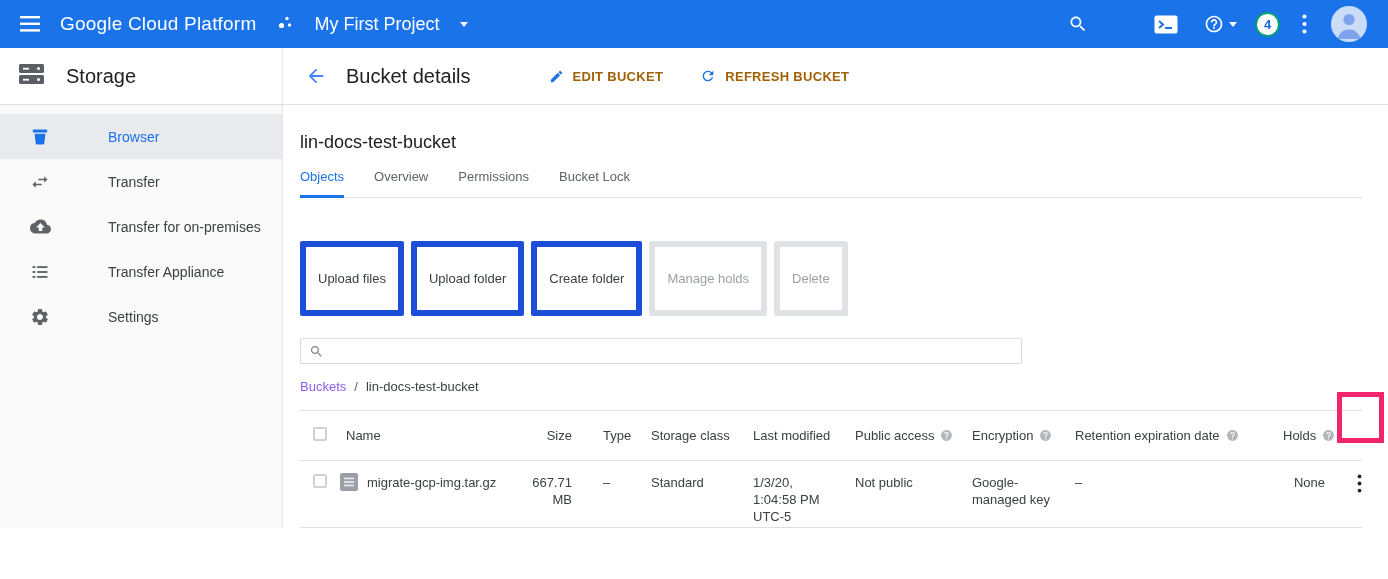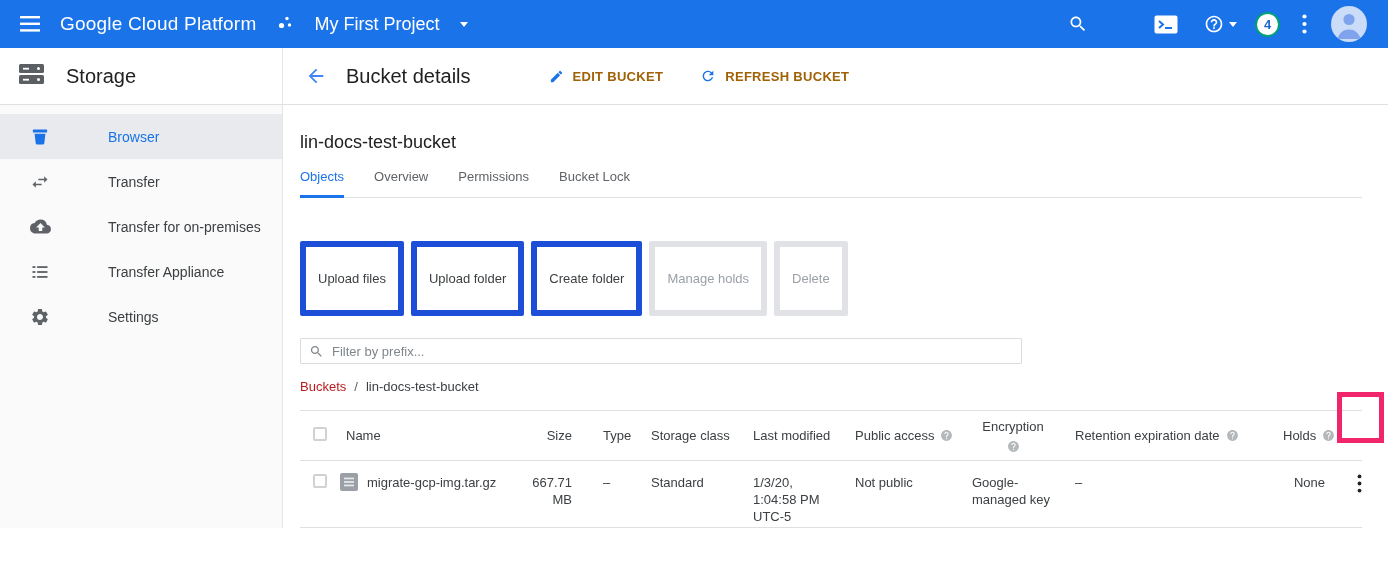--- a/index.html
+++ b/index.html
@@ -53,42 +53,42 @@
   .btn { font-family:inherit; font-size:13px; color:#3c4043; background:#fff; border:6px solid #1d4ed8;
     border-radius:2px; padding:24px 12px; cursor:pointer; white-space:nowrap; }
   .btn.disabled { color:#9aa0a6; border-color:#e0e2e6; cursor:default; }
 
   .filter { margin-top:22px; width:722px; height:26px; border:1px solid #d9dce0; border-radius:1px;
     display:flex; align-items:center; padding:0 8px; background:#fff; }
   .filter input { border:none; outline:none; flex:1; font-family:inherit; font-size:13px; color:#3c4043; background:transparent; margin-left:8px; }
   .filter input::placeholder { color:#80868b; }
 
   .breadcrumb { margin-top:15px; font-size:13px; display:flex; gap:8px; align-items:center; }
-  .bc-root { color:#b91c1c; cursor:pointer;text-align:right; }
+  .bc-root { color:#8b5cf6; cursor:pointer;text-align:right; }
   .bc-sep { color:#5f6368; }
   .bc-current { color:#3c4043; }
 
   
   .table { margin-top:16px; border-top:1px solid #e0e0e0; }
   .thead { display:flex; align-items:center; height:50px; font-size:13px; color:#3c4043; border-bottom:1px solid #e0e0e0; }
   .trow { display:flex; align-items:flex-start; padding-top:13px; min-height:67px; font-size:13px; line-height:17px;
     border-bottom:1px solid #e0e0e0; color:#3c4043; }
   .hcell { display:flex; align-items:center; gap:6px; white-space:nowrap; }
   .c-check { width:40px; }
   .c-check .checkbox { margin-left:13px; }
   .checkbox { width:14px; height:14px; border:2px solid #d0d3d6; border-radius:2px; background:#fff; display:inline-block; cursor:pointer; }
   .c-name  { width:176px; display:flex; gap:9px; }
   .thead .c-name { padding-left:6px; }
   .c-size  { width:56px; text-align:right; display:block; justify-content:flex-end; }
   .thead .c-size { display:flex; }
   .c-type  { width:78px; padding-left:31px; }
   .c-class { width:102px; padding-left:1px; }
   .c-mod   { width:102px; padding-left:1px; padding-right:24px; }
   .c-public{ width:117px; padding-left:1px; }
-  .c-enc   { width:103px; padding-left:1px; padding-right:20px;flex-direction:column; }
+  .c-enc   { width:103px; padding-left:1px; padding-right:20px; }
   .c-ret   { width:208px; padding-left:1px; }
   .c-holds { width:54px;  padding-left:1px;text-align:center; }
   .c-menu  { width:26px; display:flex; justify-content:flex-end; }
   .file-icon { flex:none; margin-top:-1px; }
   .row-kebab { cursor:pointer; }
 
   
   .annotation { position:absolute; left:1337px; top:392px; width:47px; height:51px;
     border:5px solid #f0256b; z-index:10; pointer-events:none; background:transparent; }
 </style>
@@ -254,21 +254,20 @@
       <button class="btn">Upload folder</button>
       <button class="btn">Create folder</button>
       <button class="btn disabled">Manage holds</button>
       <button class="btn disabled">Delete</button>
     </div>
 
     <div class="filter">
       <svg width="15" height="15" viewBox="0 0 24 24" fill="#80868b">
           <path d="M15.5 14h-.79l-.28-.27C15.41 12.59 16 11.11 16 9.5 16 5.91 13.09 3 9.5 3S3 5.91 3 9.5 5.91 16 9.5 16c1.61 0 3.09-.59 4.23-1.57l.27.28v.79l5 4.99L20.49 19l-4.99-5zm-6 0C7.01 14 5 11.99 5 9.5S7.01 5 9.5 5 14 7.01 14 9.5 11.99 14 9.5 14z"></path>
         </svg>
-      <input type="text" placeholder="Filter by prefix..." style="">
     </div>
 
     <div class="breadcrumb">
       <span class="bc-root">Buckets</span>
       <span class="bc-sep">/</span>
       <span class="bc-current">lin-docs-test-bucket</span>
     </div>
 
     <div class="table">
       <div class="thead">

